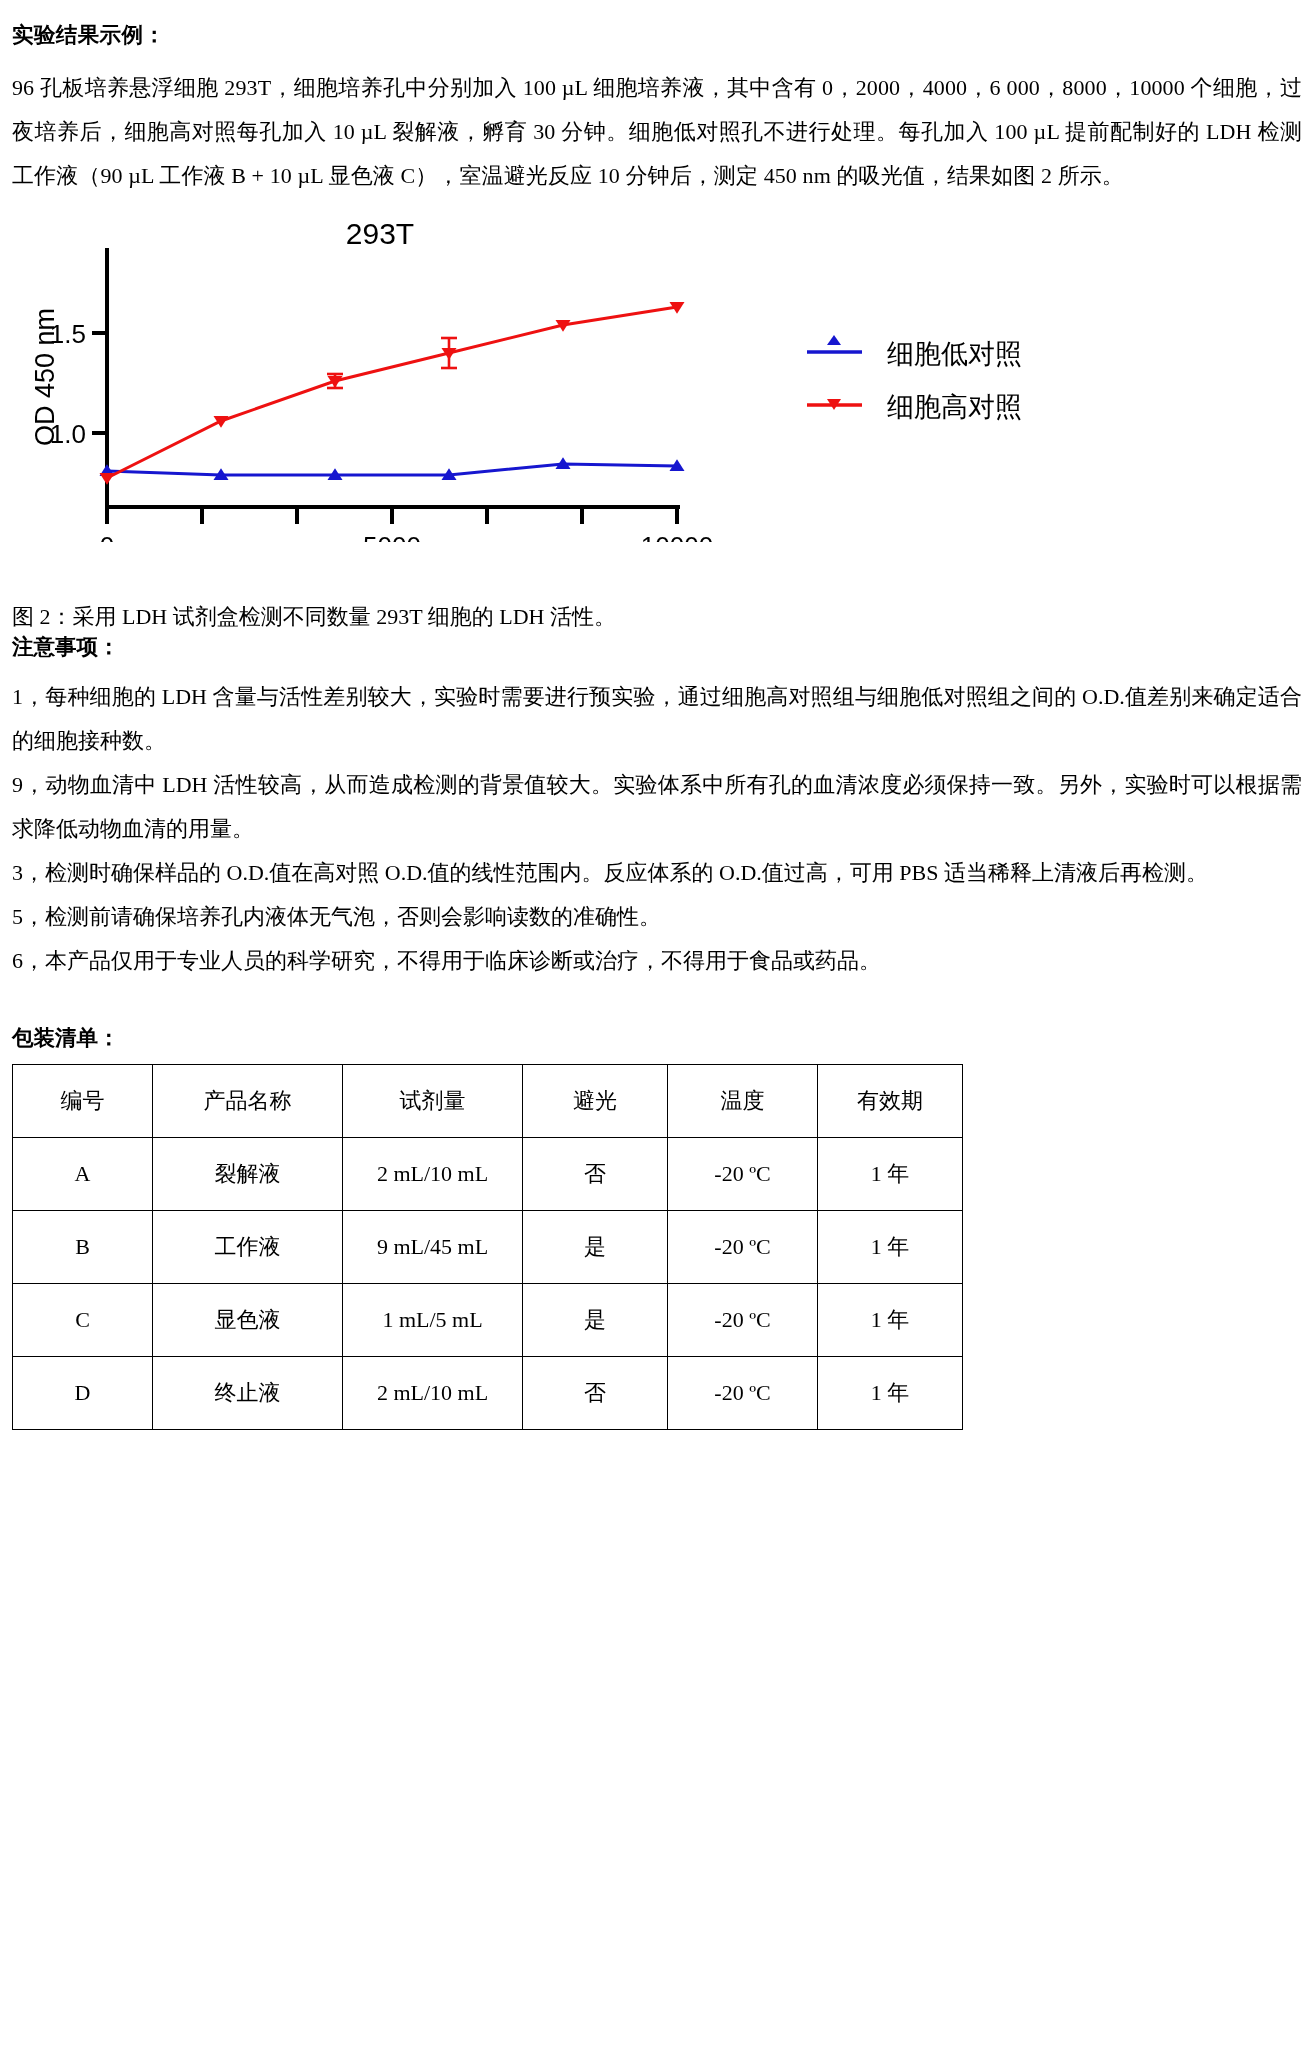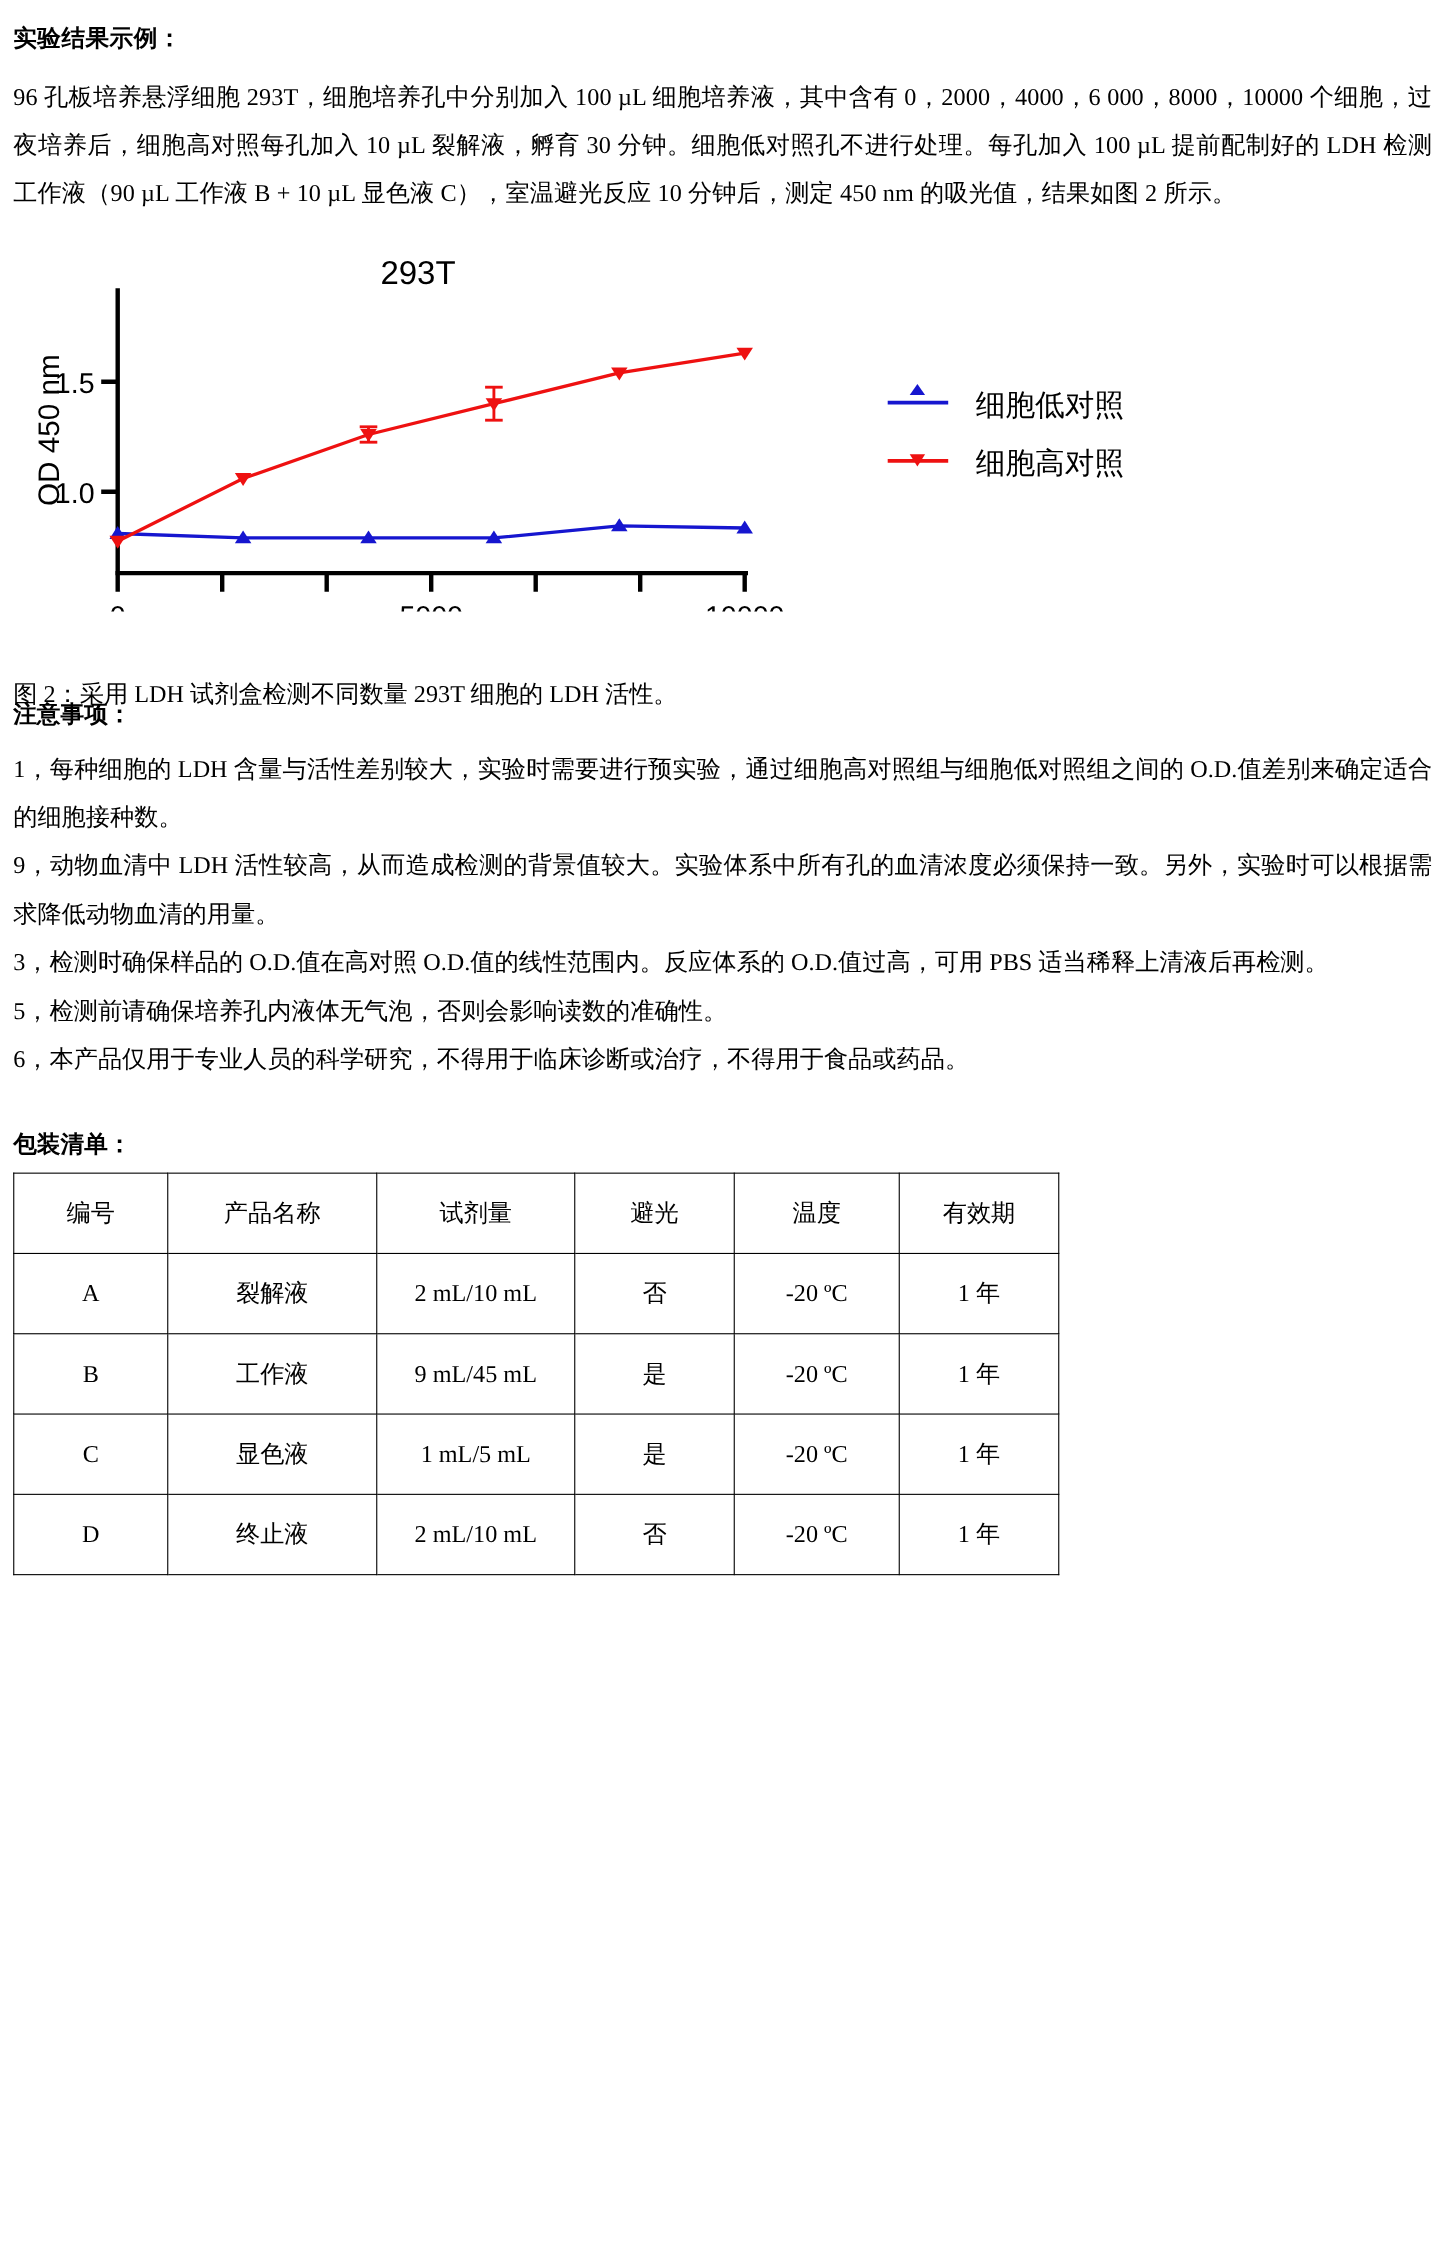--- a/index.html
+++ b/index.html
@@ -40,21 +40,21 @@
     font-size: 22px;
     line-height: 44px;
     text-align: justify;
     text-justify: inter-ideograph;
     margin: 0;
     letter-spacing: 0.1px;
   }
 
   
   .figure-block {
-    margin-top: 28px;
+    margin-top: 14px;
     position: relative;
     height: 380px;
   }
   .chart-wrap {
     position: relative;
     width: 1290px;
     height: 330px;
   }
   .chart-svg { display: block; }
 
@@ -63,21 +63,21 @@
     font-size: 22px;
     line-height: 34px;
     margin-top: 4px;
   }
 
   
   .notes-title {
     font-family: "Liberation Sans", "DejaVu Sans", sans-serif;
     font-weight: bold;
     font-size: 21.5px;
-    margin: 28px 0 14px 0;
+    margin: 40px 0 14px 0;
   }
   .note-item {
     font-size: 22px;
     line-height: 44px;
     margin: 0;
     text-align: justify;
     text-justify: inter-ideograph;
   }
 
   

